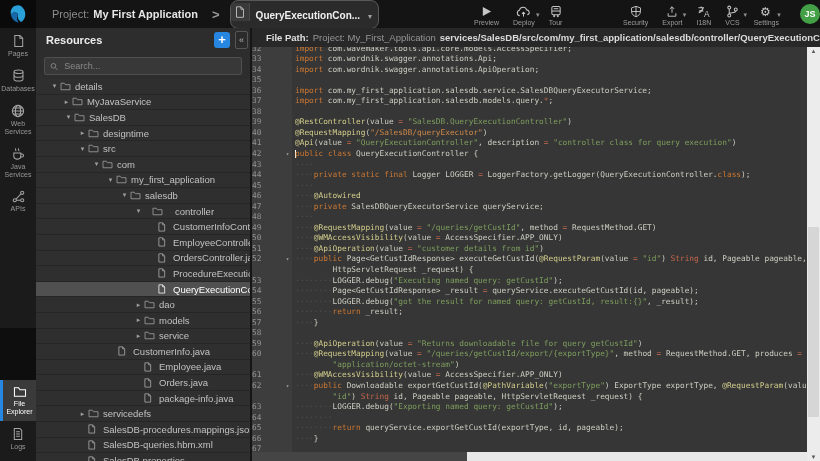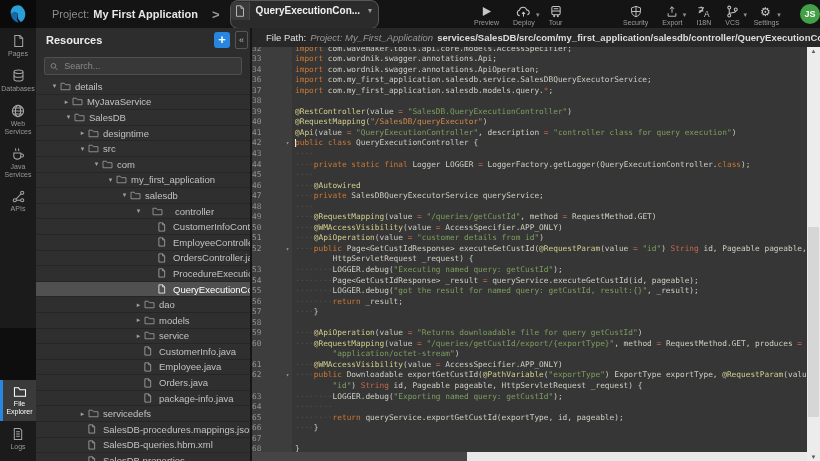--- a/index.html
+++ b/index.html
@@ -4,21 +4,21 @@
 <style>
   html,body{margin:0;padding:0;background:#111;}
   #root{position:relative;width:820px;height:461px;overflow:hidden;background:#2d2d2d;
         font-family:"Liberation Sans",sans-serif;-webkit-font-smoothing:antialiased;}
   
   #topbar{position:absolute;left:0;top:0;width:820px;height:28px;background:#141414;border-bottom:1px solid #000;display:flex;align-items:center;}
   #logo-box{width:36px;height:28px;background:#0a0a0a;display:flex;align-items:center;justify-content:center;flex:0 0 auto;}
   #project-label{color:#8d8d8d;font-size:11px;margin-left:16px;}
   #project-name{color:#e6e6e6;font-size:11px;font-weight:bold;margin-left:4px;}
   #crumb-chevron{color:#9a9a9a;font-size:13px;font-weight:bold;margin:0 10px 0 14px;}
-  #file-selector{height:20px;background:#2b2b2b;border:1px solid #585858;border-radius:8px;display:flex;align-items:center;padding:0 6px 7px 0;cursor:pointer;}
+  #file-selector{height:20px;background:#2b2b2b;border:1px solid #585858;border-radius:8px;display:flex;align-items:flex-end;padding:0 6px 7px 0;cursor:pointer;}
   #file-selector .doc-box{width:18px;height:18px;background:#3a3a3a;border-right:1px solid #4a4a4a;display:flex;align-items:center;justify-content:center;margin-right:6px;border-radius:2px 0 0 2px;}
   #file-selector .fs-label{color:#f0f0f0;font-size:10px;font-weight:bold;}
   #file-selector .fs-chev{color:#a0a0a0;font-size:8px;margin-left:8px;}
   .tb-group{display:flex;align-items:flex-start;}
   #tb-left{margin-left:88px;}
   #tb-right{margin-left:auto;margin-right:8px;}
   .tb-item{display:flex;flex-direction:column;align-items:center;margin:0 7px;cursor:pointer;padding-top:3px;}
   .tb-icon{height:13px;display:flex;align-items:center;color:#c6c6c6;position:relative;}
   .tb-icon .chev{position:absolute;right:-8px;bottom:-1px;font-size:7px;color:#8f8f8f;}
   .tb-label{font-size:7px;color:#9c9c9c;margin-top:1px;white-space:nowrap;}
@@ -49,22 +49,22 @@
         color:#c2c2c2;font-size:9.5px;white-space:nowrap;overflow:hidden;cursor:pointer;background:#2f2f2f;}
   .trow.sel{background:#505050;color:#fff;}
   .t-arrow{width:11px;flex:0 0 auto;font-size:7px;color:#9f9f9f;text-align:center;}
   .t-icon{width:15px;flex:0 0 auto;display:flex;align-items:center;color:#9f9f9f;}
   .trow.sel .t-icon,.trow.sel .t-arrow{color:#e8e8e8;}
   
   #vsep{position:absolute;left:250px;top:28px;width:2px;bottom:0;background:#161616;}
   
   #pathbar{position:absolute;left:252px;top:28px;right:0;height:19px;background:#282828;border-bottom:1px solid #1c1c1c;
            display:flex;align-items:center;font-size:9.5px;white-space:nowrap;overflow:hidden;}
-  #fp-prefix{color:#e0e0e0;font-weight:normal;margin-left:14px;}
-  #fp-project{color:#969696;margin-left:4px;font-style:italic;}
+  #fp-prefix{color:#e0e0e0;font-weight:bold;margin-left:14px;}
+  #fp-project{color:#969696;margin-left:4px;}
   #fp-path{color:#dcdcdc;font-weight:bold;margin-left:4px;}
   
   #editor{position:absolute;left:252px;top:47px;right:0;bottom:0;background:#363636;overflow:hidden;}
   #gutter-bg{position:absolute;left:0;top:0;width:40px;bottom:0;background:#3d3d3d;}
   #code-rows{position:absolute;left:0;top:-3.5px;right:13px;font-family:"DejaVu Sans Mono",monospace;font-size:7.8px;line-height:10.55px;}
   .crow{height:10.55px;display:flex;white-space:pre;}
   .gut{width:28px;flex:0 0 auto;text-align:left;color:#949494;padding-right:3px;}
   .fold{width:9px;flex:0 0 auto;color:#9a9a9a;font-size:6px;line-height:10.55px;text-align:center;}
   .ctext{padding-left:3px;overflow:hidden;}
   .tok-k{color:#cc7832;}
@@ -440,21 +440,21 @@
         </div>
         <div class="trow" style="padding-left: 97px;">
           <span class="t-arrow">▸</span>
           <span class="t-icon">
             <svg width="11" height="9" viewBox="0 0 13 11">
               <path d="M1 1.5 h4 l1.3 1.8 h5.7 v6.2 h-11 z" stroke="currentColor" stroke-width="1" fill="none"></path>
             </svg>
           </span>
           <span class="tlabel">service</span>
         </div>
-        <div class="trow" style="padding-left: 97px;">
+        <div class="trow" style="padding-left: 71px;">
           <span class="t-arrow"></span>
           <span class="t-icon">
             <svg width="8" height="10" viewBox="0 0 9 11">
               <path d="M1 .8 h4.2 l2.3 2.3 v7 h-6.5 z" stroke="currentColor" stroke-width="1" fill="none"></path>
               <path d="M5.2 .8 v2.3 h2.3" stroke="currentColor" stroke-width="1" fill="none"></path>
             </svg>
           </span>
           <span class="tlabel">CustomerInfo.java</span>
         </div>
         <div class="trow" style="padding-left: 97px;">
@@ -537,20 +537,21 @@
     <span id="fp-path">services/SalesDB/src/com/my_first_application/salesdb/controller/QueryExecutionController.java</span>
 
   </div>
 
   <div id="editor">
     <div id="gutter-bg"></div>
     <div id="code-rows">
         <div class="crow"><span class="gut">32</span><span class="fold"></span><span class="ctext"><span class="tok-k">import</span><span class="tok-p"> com.wavemaker.tools.api.core.models.AccessSpecifier;</span></span></div>
         <div class="crow"><span class="gut">33</span><span class="fold"></span><span class="ctext"><span class="tok-k">import</span><span class="tok-p"> com.wordnik.swagger.annotations.Api;</span></span></div>
         <div class="crow"><span class="gut">34</span><span class="fold"></span><span class="ctext"><span class="tok-k">import</span><span class="tok-p"> com.wordnik.swagger.annotations.ApiOperation;</span></span></div>
+        <div class="crow"><span class="gut">35</span><span class="fold"></span><span class="ctext"></span></div>
         <div class="crow"><span class="gut">36</span><span class="fold"></span><span class="ctext"><span class="tok-k">import</span><span class="tok-p"> com.my_first_application.salesdb.service.SalesDBQueryExecutorService;</span></span></div>
         <div class="crow"><span class="gut">37</span><span class="fold"></span><span class="ctext"><span class="tok-k">import</span><span class="tok-p"> com.my_first_application.salesdb.models.query.</span><span class="tok-o">*</span><span class="tok-p">;</span></span></div>
         <div class="crow"><span class="gut">38</span><span class="fold"></span><span class="ctext"></span></div>
         <div class="crow"><span class="gut">39</span><span class="fold"></span><span class="ctext"><span class="tok-a">@RestController</span><span class="tok-p">(value </span><span class="tok-o">=</span><span class="tok-p"> </span><span class="tok-s">"SalesDB.QueryExecutionController"</span><span class="tok-p">)</span></span></div>
         <div class="crow"><span class="gut">40</span><span class="fold"></span><span class="ctext"><span class="tok-a">@RequestMapping</span><span class="tok-p">(</span><span class="tok-so">"/SalesDB/queryExecutor"</span><span class="tok-p">)</span></span></div>
         <div class="crow"><span class="gut">41</span><span class="fold"></span><span class="ctext"><span class="tok-a">@Api</span><span class="tok-p">(value </span><span class="tok-o">=</span><span class="tok-p"> </span><span class="tok-s">"QueryExecutionController"</span><span class="tok-p">, description </span><span class="tok-o">=</span><span class="tok-p"> </span><span class="tok-s">"controller class for query execution"</span><span class="tok-p">)</span></span></div>
         <div class="crow"><span class="gut">42</span><span class="fold">▾</span><span class="ctext"><span class="cursor"></span><span class="tok-k">public</span><span class="tok-p"> </span><span class="tok-k">class</span><span class="tok-p"> QueryExecutionController {</span></span></div>
         <div class="crow"><span class="gut">43</span><span class="fold"></span><span class="ctext"><span class="tok-d">····</span></span></div>
         <div class="crow"><span class="gut">44</span><span class="fold"></span><span class="ctext"><span class="tok-d">····</span><span class="tok-k">private</span><span class="tok-p"> </span><span class="tok-k">static</span><span class="tok-p"> </span><span class="tok-k">final</span><span class="tok-p"> Logger LOGGER </span><span class="tok-o">=</span><span class="tok-p"> LoggerFactory.getLogger(QueryExecutionController.</span><span class="tok-k">class</span><span class="tok-p">);</span></span></div>
         <div class="crow"><span class="gut">45</span><span class="fold"></span><span class="ctext"><span class="tok-d">····</span></span></div>

